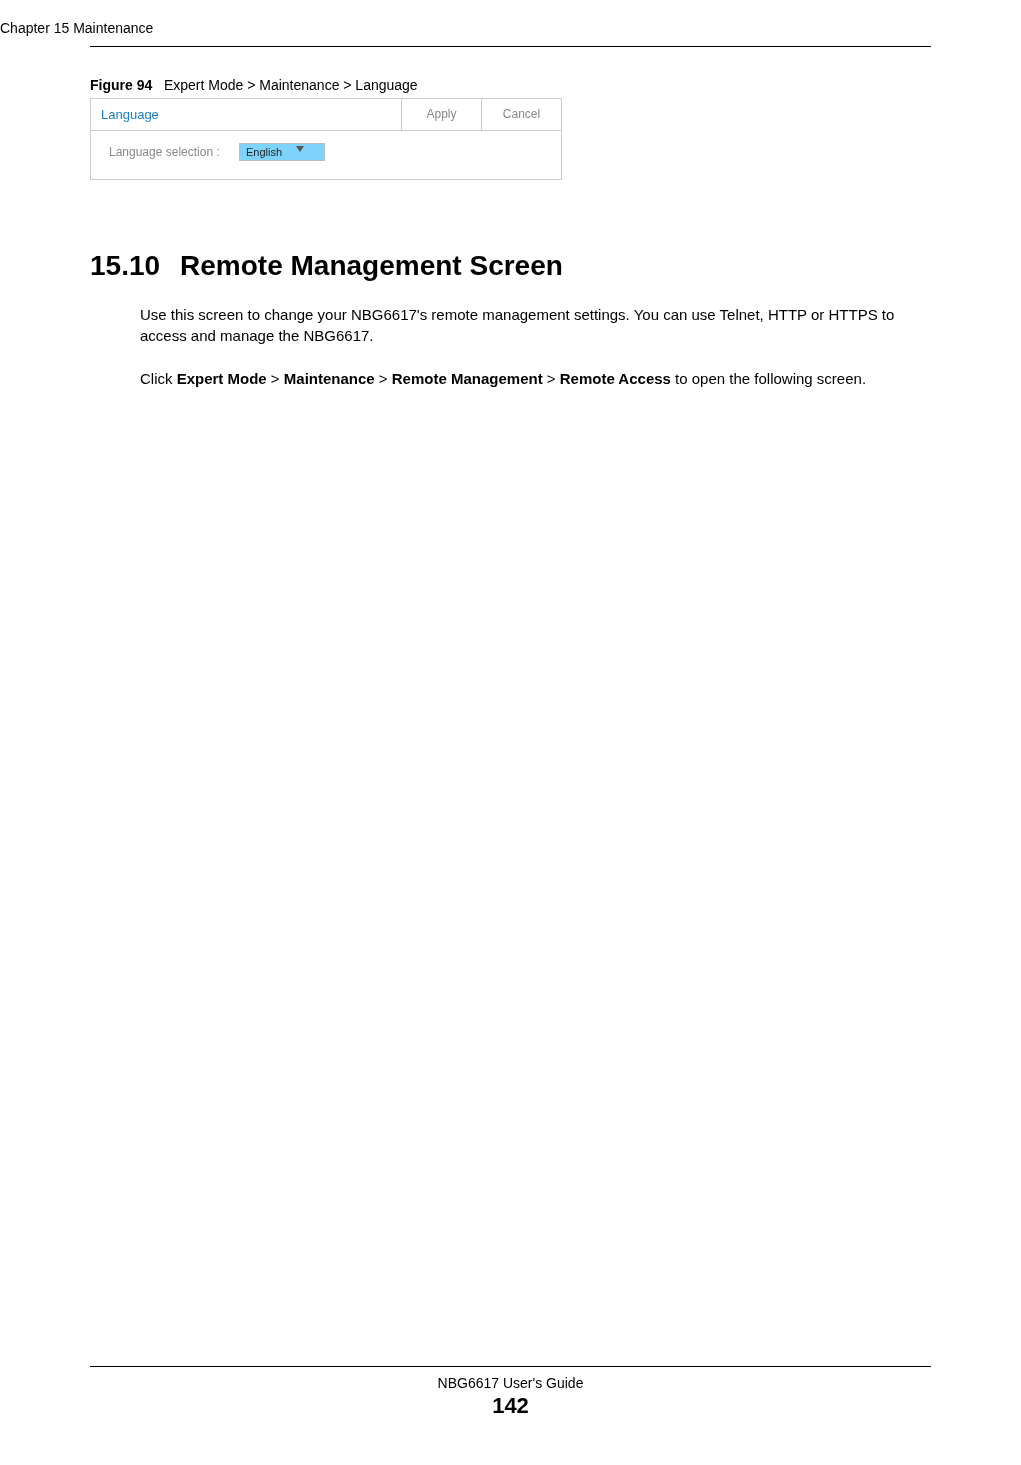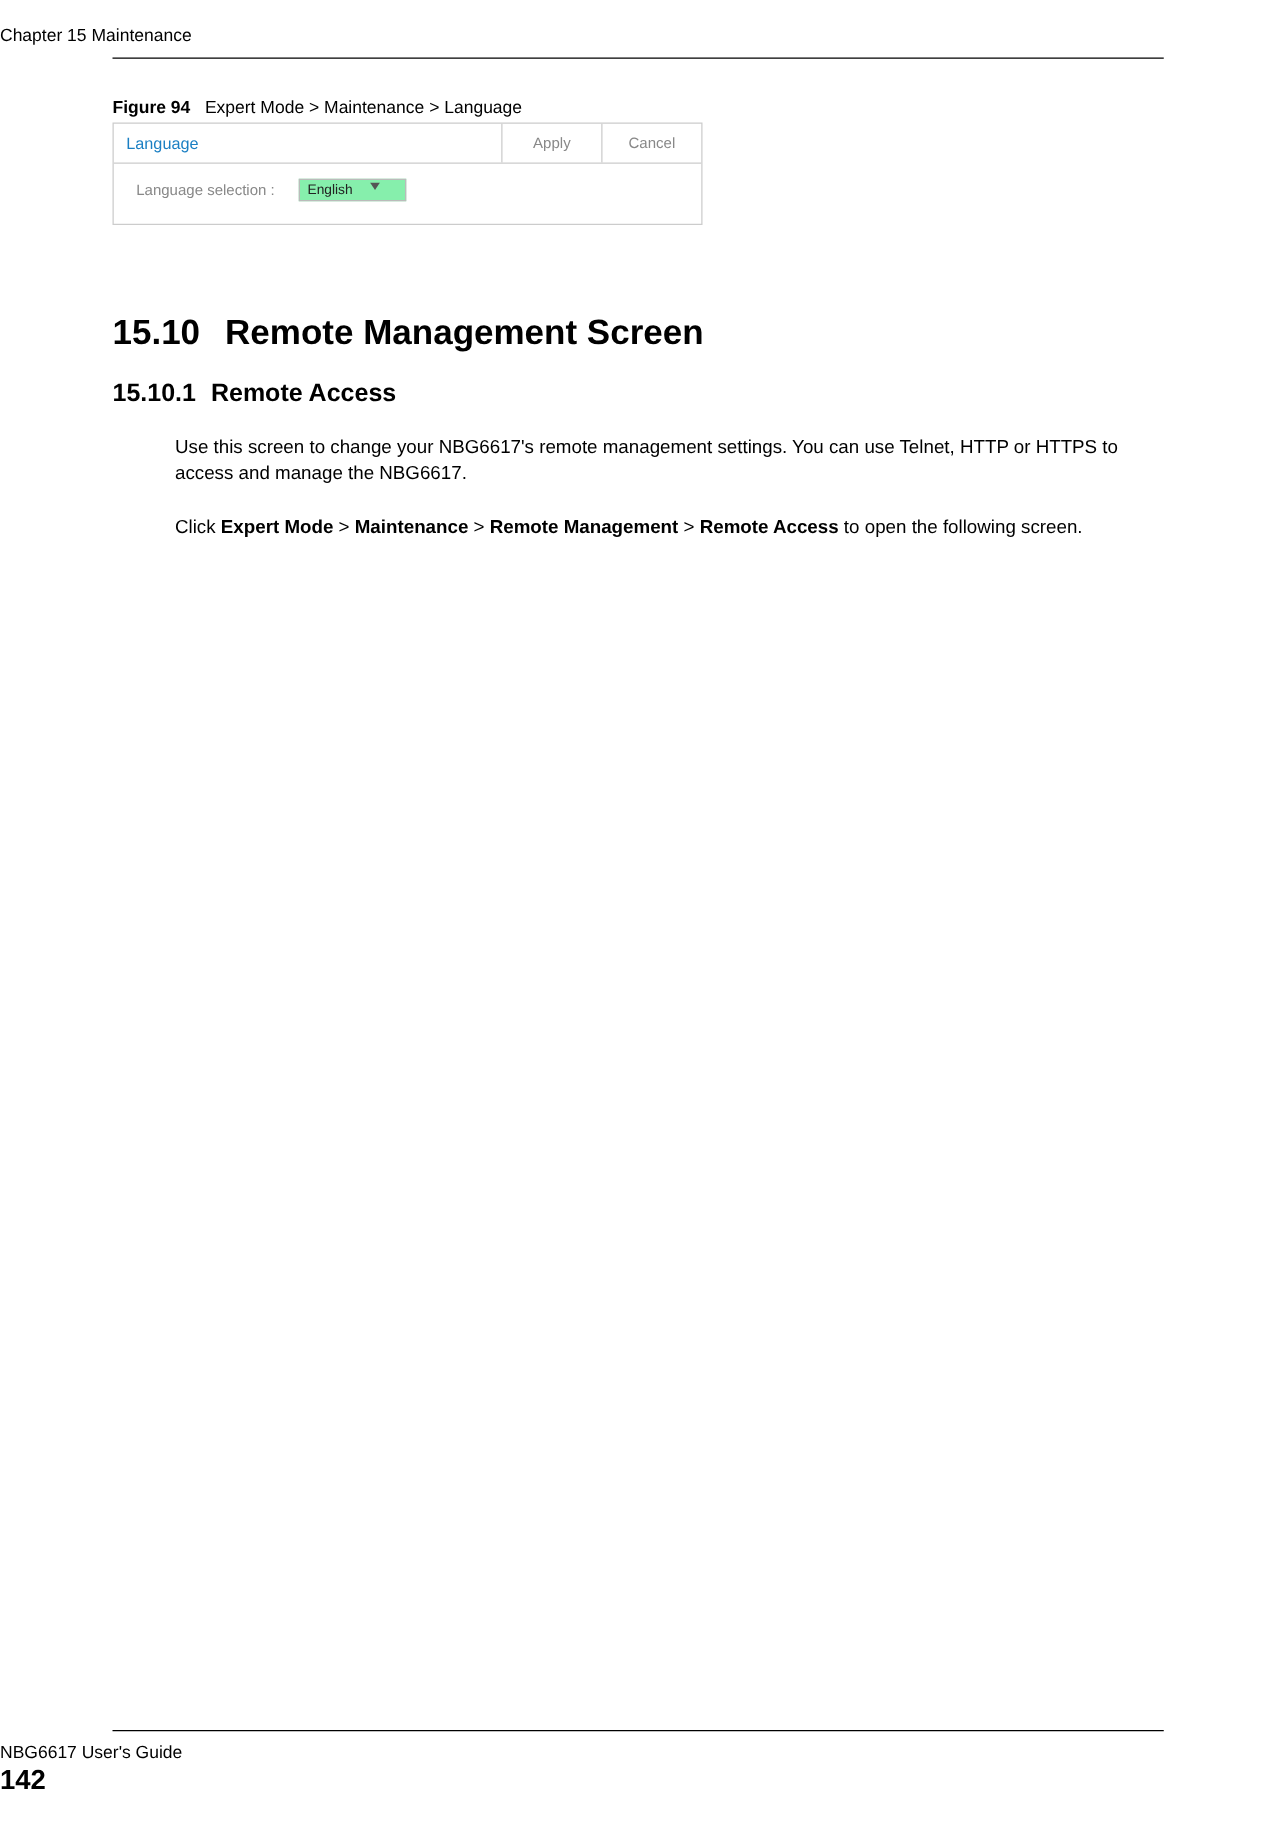--- a/index.html
+++ b/index.html
@@ -72,21 +72,21 @@
     .screenshot-label {
       font-size: 12px;
       color: #888;
       width: 130px;
     }
     .screenshot-select {
       font-size: 11px;
       color: #222;
       border: 1px solid #bbb;
       padding: 2px 20px 2px 6px;
-      background: #86efac;
+      background: #7dd3fc;
       position: relative;
       display: inline-flex;
       align-items: flex-start;
       cursor: pointer;
     }
     .screenshot-select svg {
       margin-left: 14px;
     }
     h1.section-heading {
       font-size: 28px;
@@ -111,24 +111,24 @@
       margin-top: 10px;
       margin-bottom: 20px;
       font-family: Verdana, Arial, sans-serif;
     }
     .sub-number {
       display: inline-block;
       margin-right: 12px;
     }
     .footer {
       position: absolute;
-      bottom: 28px;
+      bottom: 46px;
       left: 0;
       right: 0;
-      text-align: left;
+      text-align: center;
       margin-top: 11px;
     }
     .footer-rule {
       border: none;
       border-top: 1px solid #000;
       margin: 0 90px 8px 90px;
     }
     .footer-title {
       font-size: 14px;
       margin-bottom: 2px;
@@ -165,23 +165,20 @@
           </svg>
       </div>
     </div>
   </div>
 
   <h1 class="section-heading">
     <span class="section-number">15.10</span><span>Remote Management Screen</span>
   </h1>
 
 
-  <h2 class="subsection-heading">
-    <span class="sub-number">15.10.1</span><span>Remote Access</span>
-  </h2>
 
   <p class="body-text">Use this screen to change your NBG6617's remote management settings. You can use Telnet,  HTTP or HTTPS to access and manage the NBG6617.</p>
 
   <p class="body-text">
     <span>Click </span><b>Expert Mode</b><span> &gt; </span><b>Maintenance</b><span> &gt; </span><b>Remote Management</b><span> &gt; </span><b>Remote Access</b><span> to open the following screen.</span>
   </p>
 
 </div>
 
 <div class="footer">

